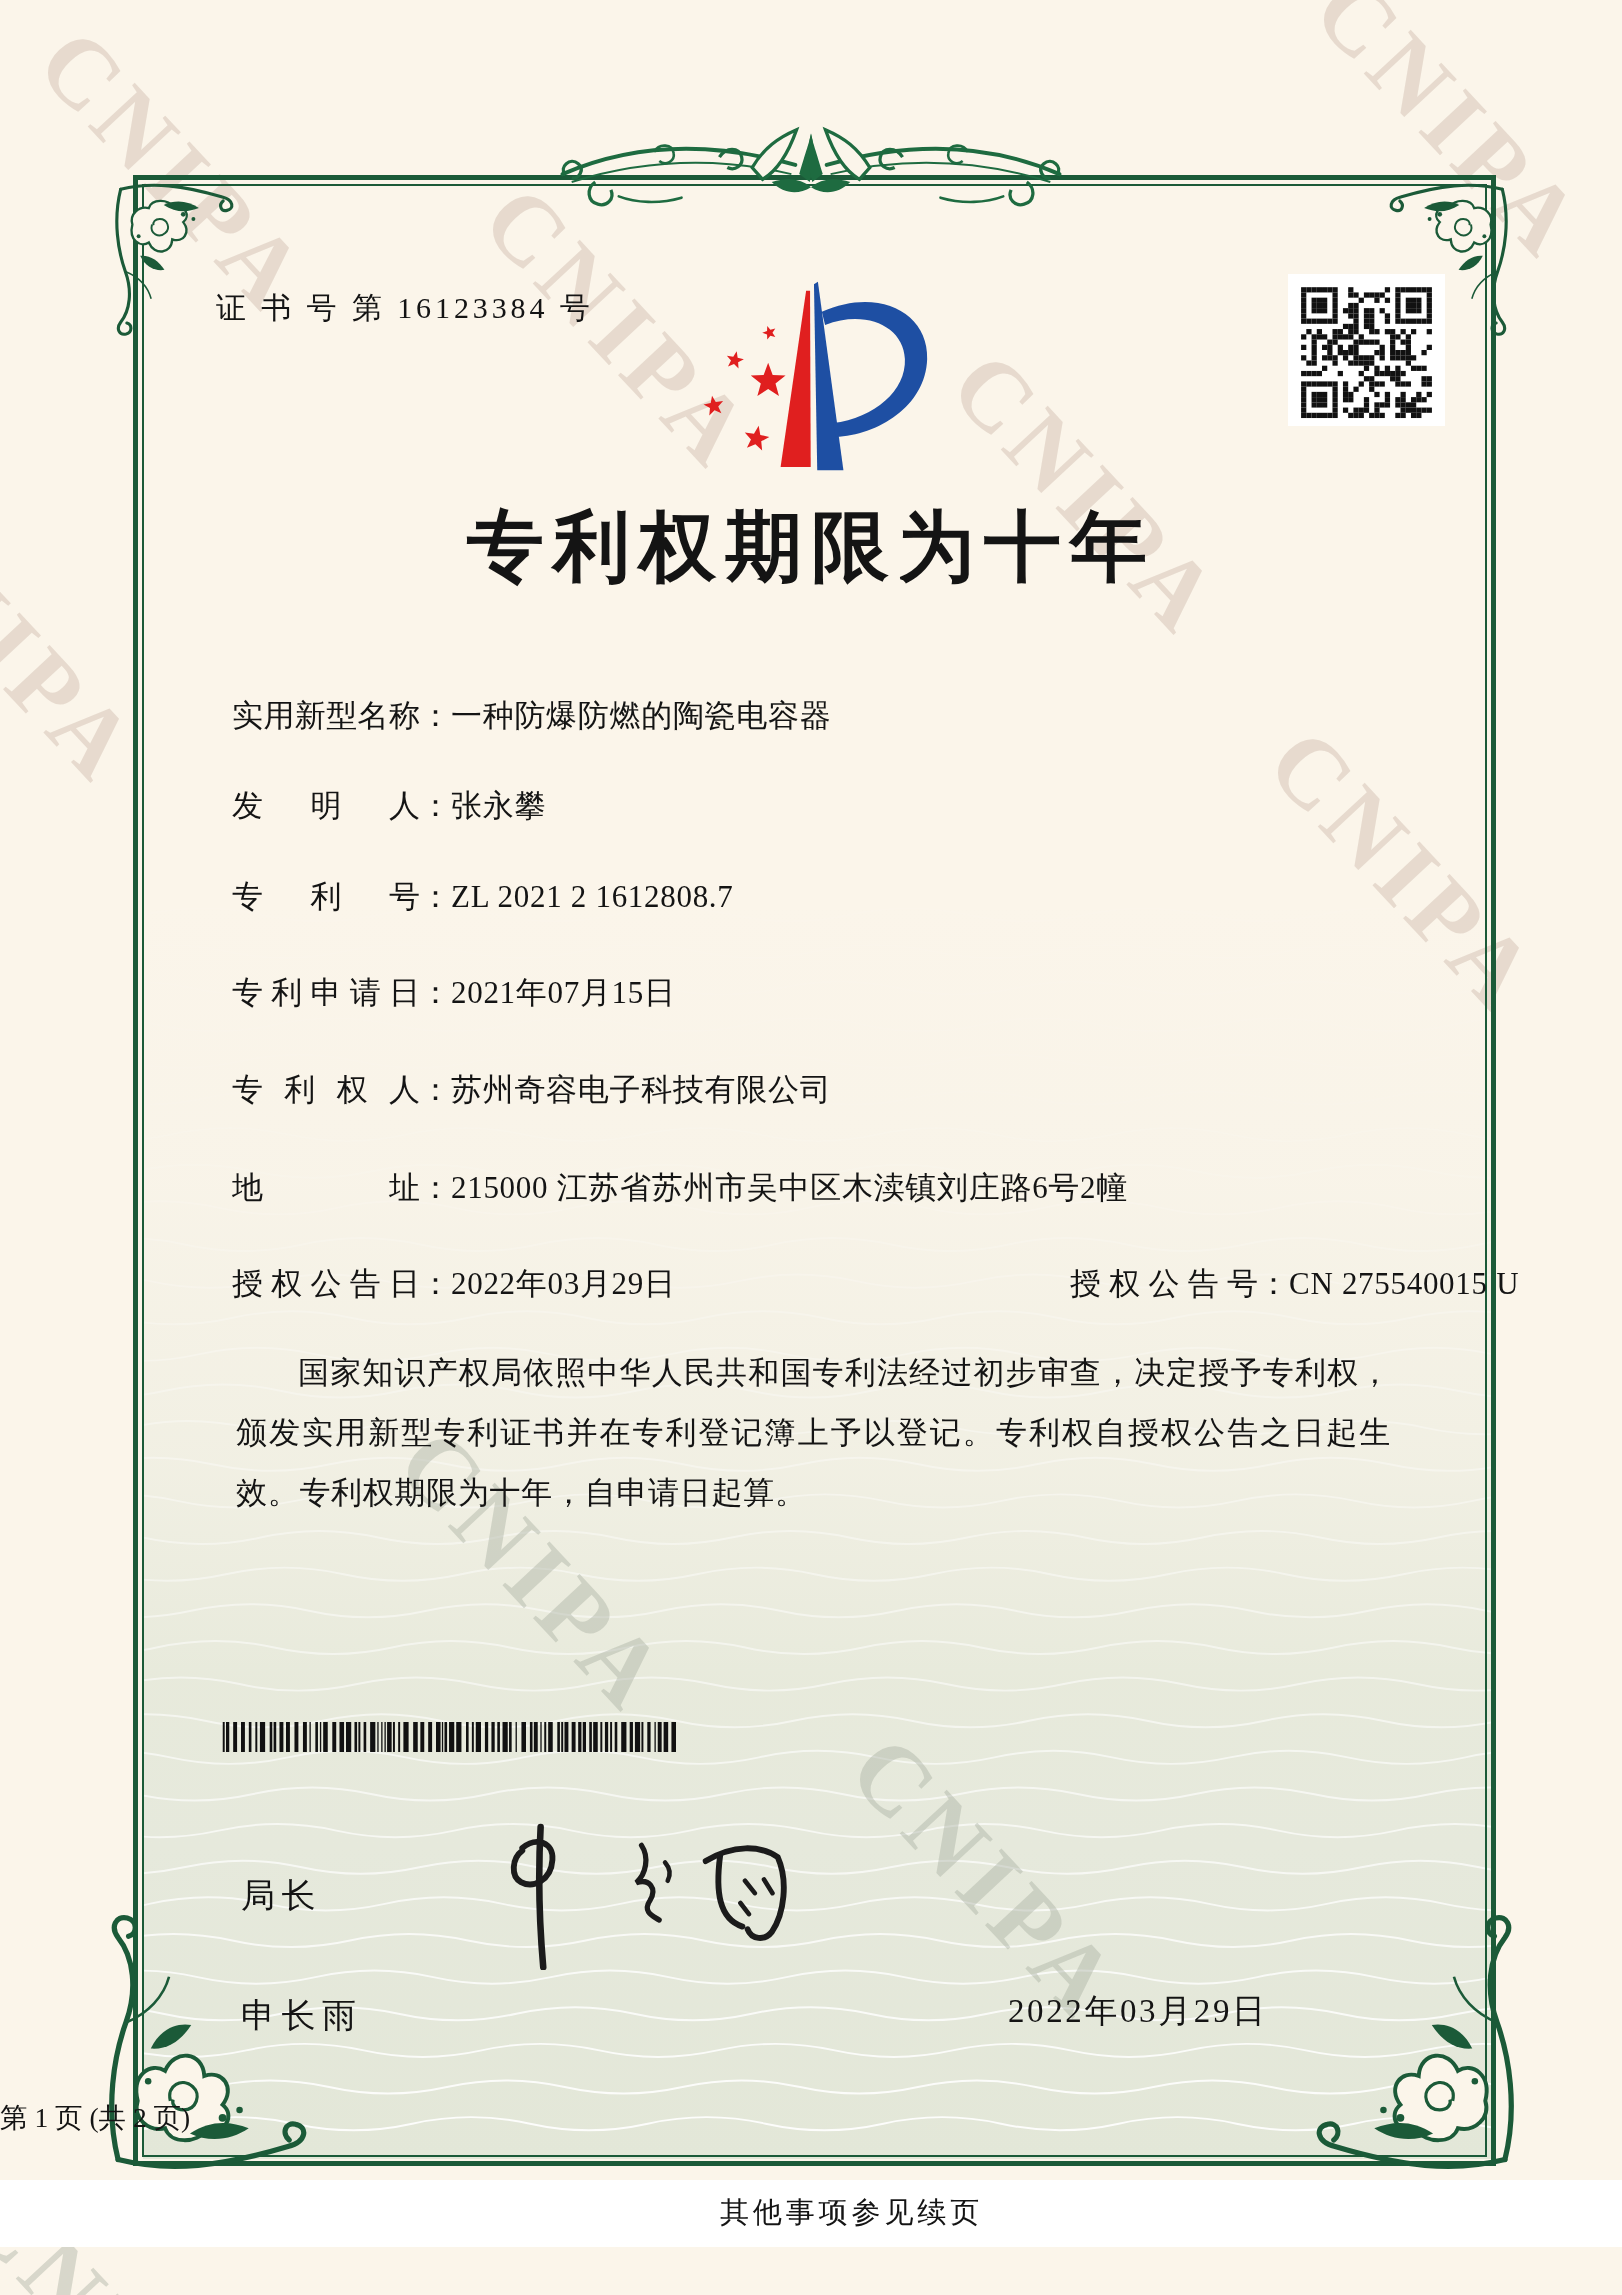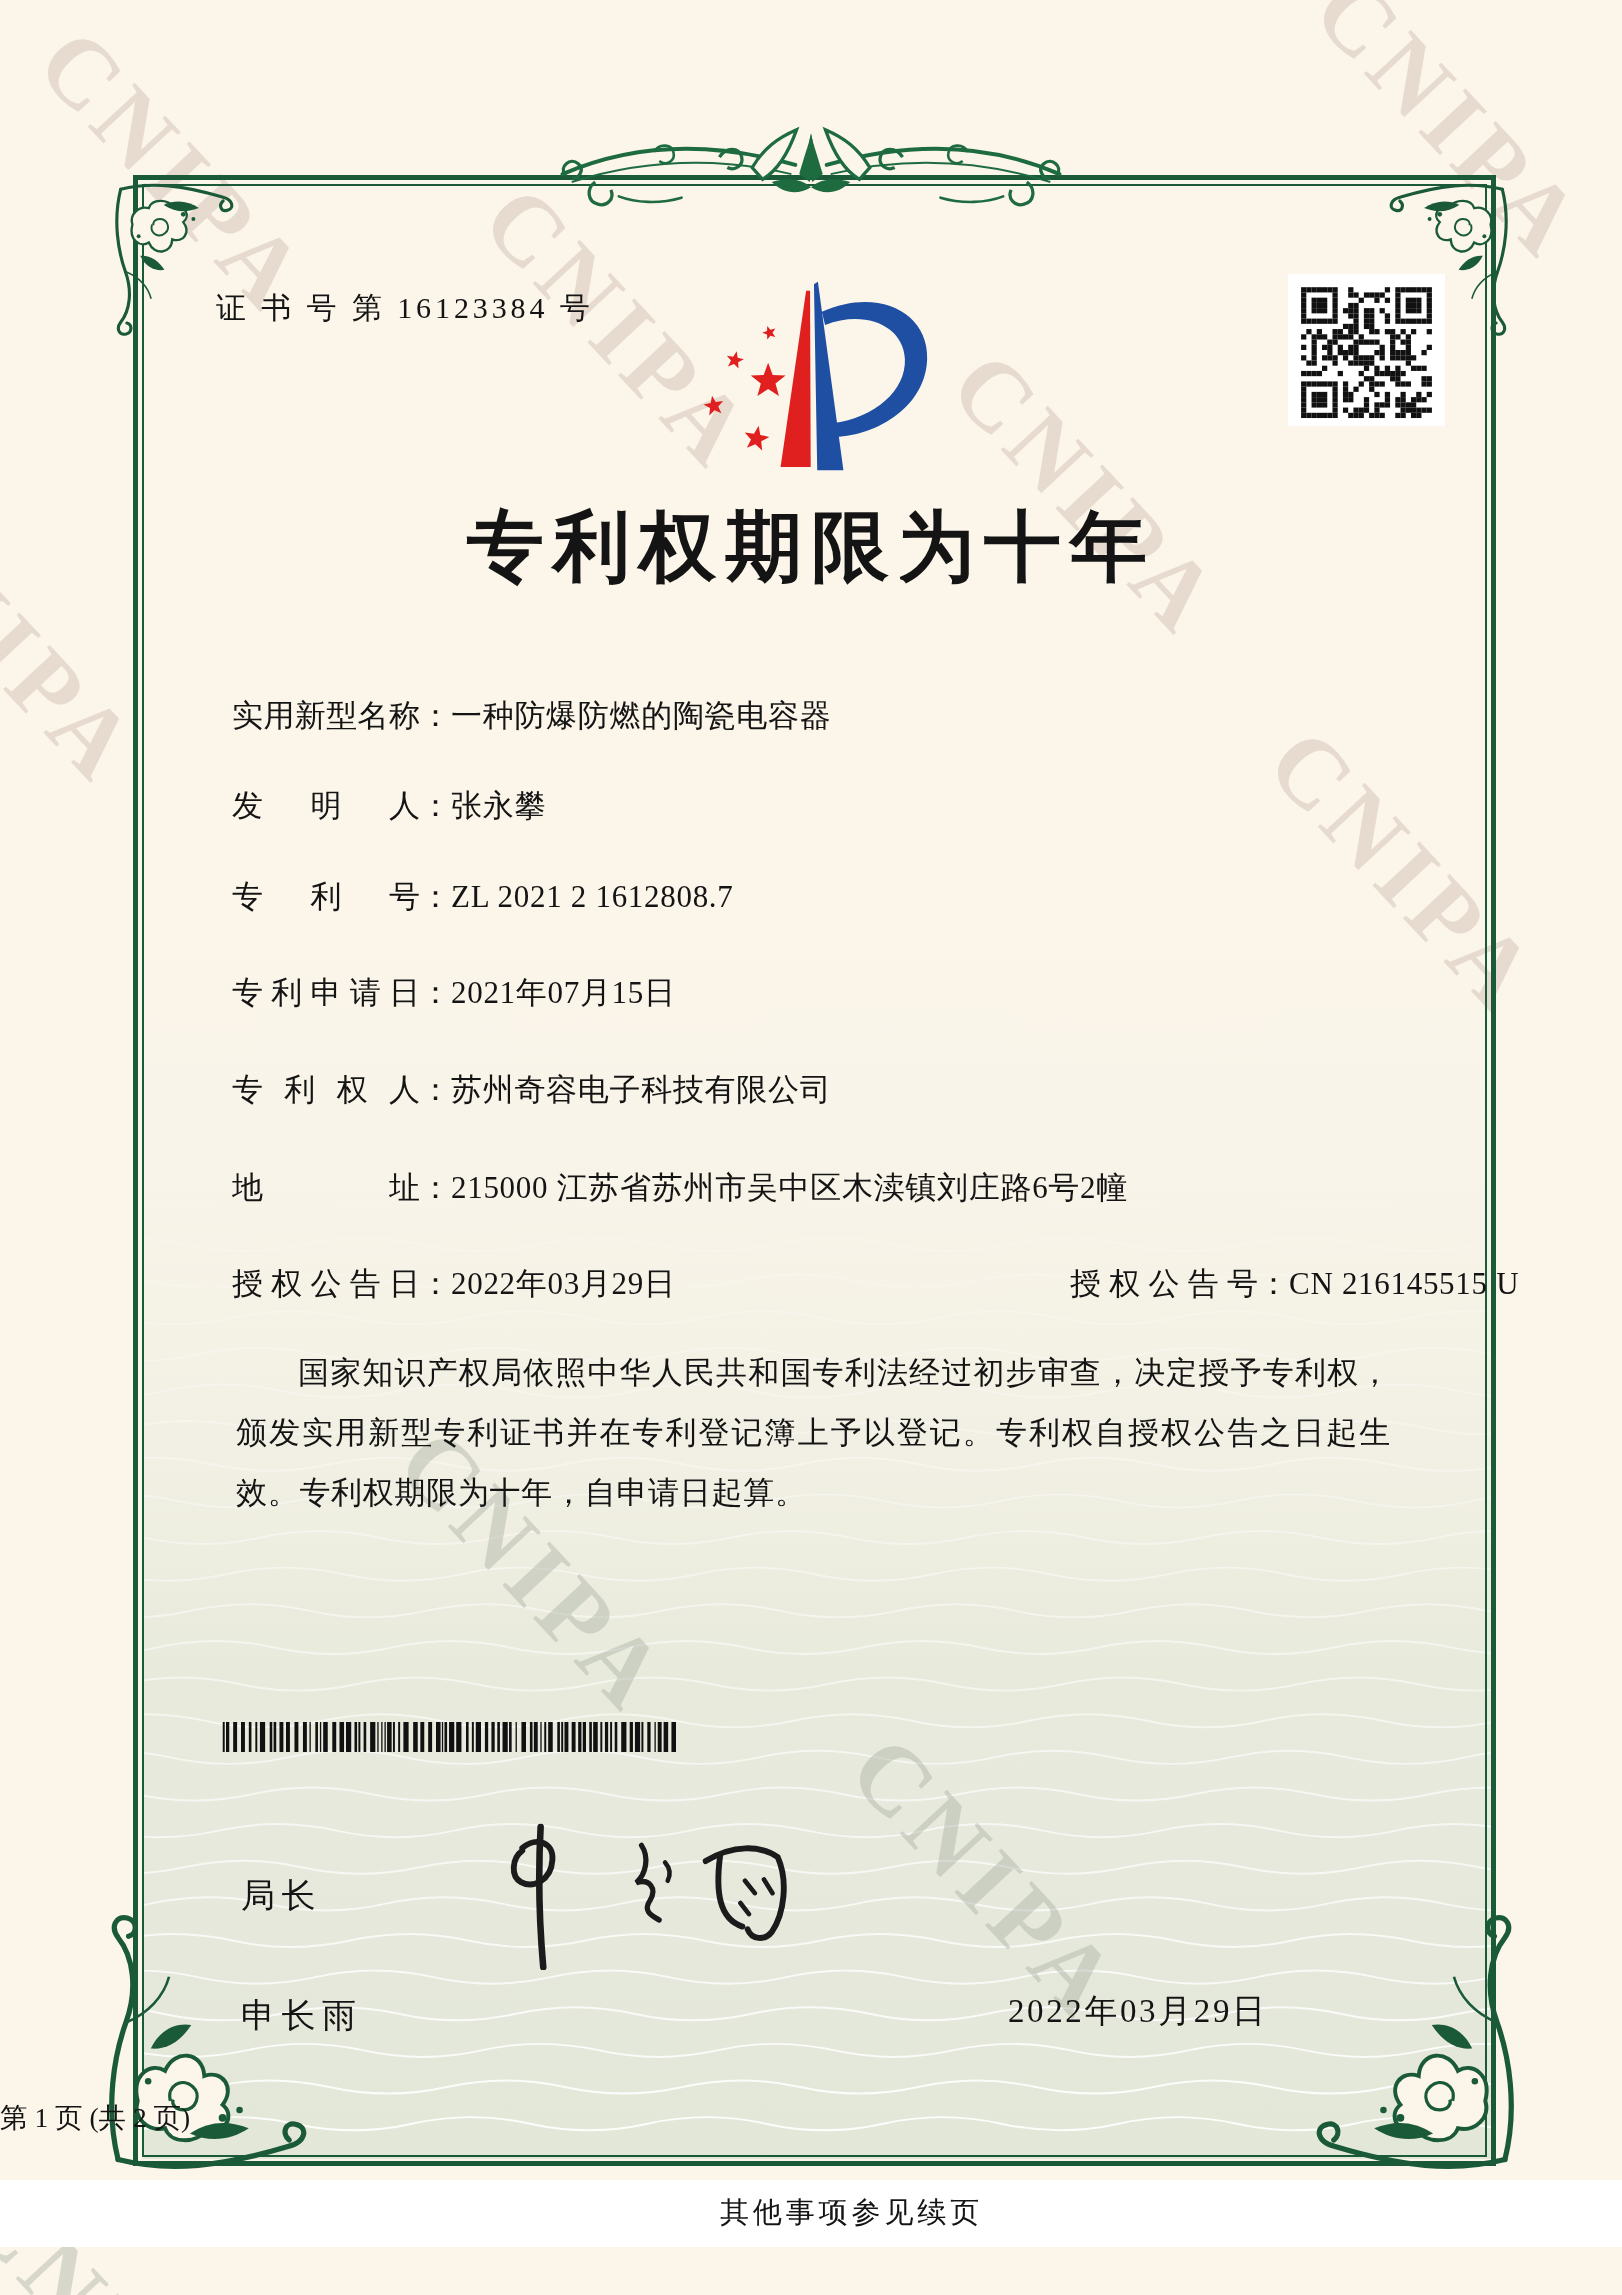--- a/index.html
+++ b/index.html
@@ -534,21 +534,21 @@
         <span>告</span>
         <span>日</span>
       </span><span class="kv-colon">：</span><span class="kv-value">2022年03月29日</span>
     <span class="kv-right">
       <span class="kv-label">
           <span>授</span>
           <span>权</span>
           <span>公</span>
           <span>告</span>
           <span>号</span>
-        </span><span class="kv-colon">：</span><span class="kv-value">CN 216145515 U</span>
+        </span><span class="kv-colon">：</span><span class="kv-value">CN 275540015 U</span>
     </span>
   </div>
 
   <div class="legal">
     <p>国家知识产权局依照中华人民共和国专利法经过初步审查，决定授予专利权，颁发实用新型专利证书并在专利登记簿上予以登记。专利权自授权公告之日起生效。专利权期限为十年，自申请日起算。</p>
   </div>
 
   <svg id="barcode-svg" width="458" height="30" viewBox="0 0 700 46">
       <rect x="0" y="0" width="3" height="46" fill="#111"></rect>
       <rect x="5" y="0" width="5" height="46" fill="#111"></rect>

